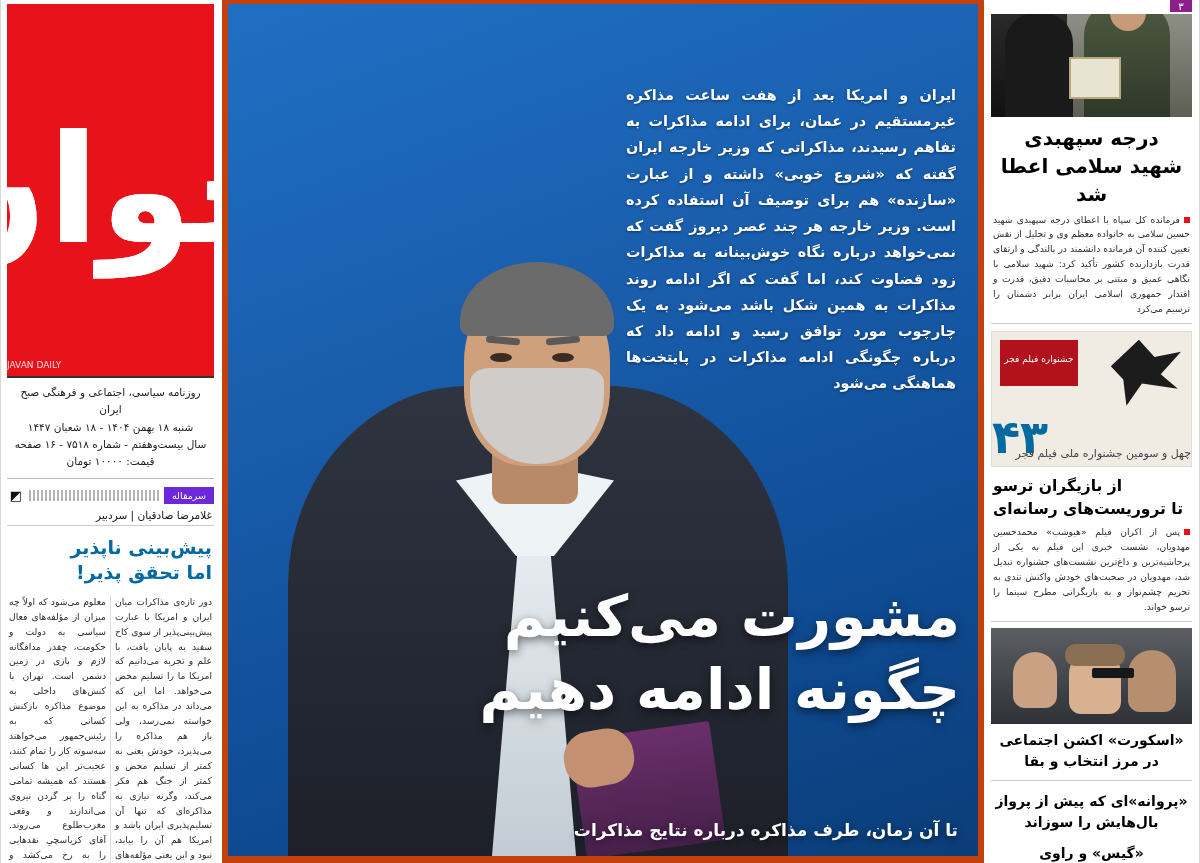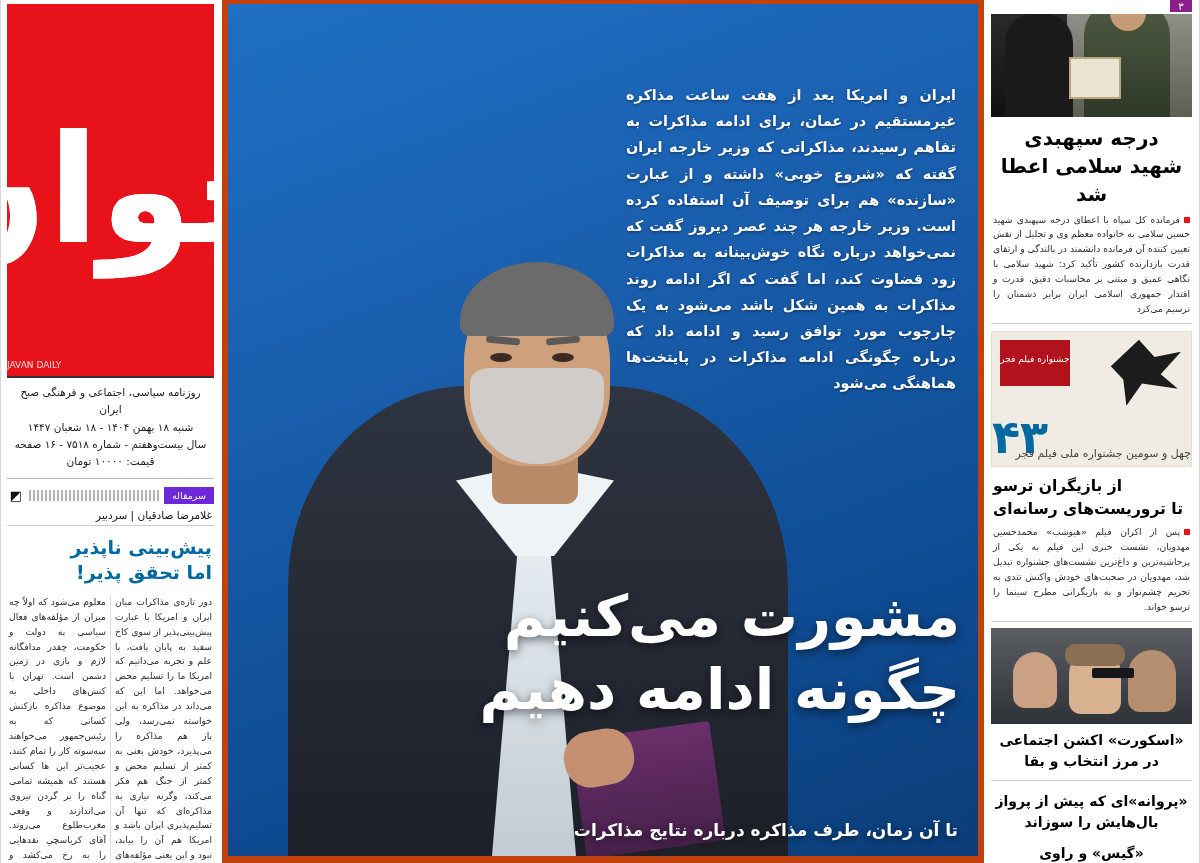--- a/index.html
+++ b/index.html
@@ -315,21 +315,21 @@
   .sq { display:inline-block; width:6px; height:6px; background:#e8131a; margin-left:4px; }
   .poster {
     margin: 7px 0 4px 0;
     height: 176px;
     background: #f0ece4;
     position: relative;
     overflow: hidden;
     border: 1px solid #e2ddd2;
   }
   .poster .p-red {
-    position:absolute; left:8px; top:8px; width:70px; height:46px; background:#b2121b;
+    position:absolute; left:8px; top:8px; width:78px; height:46px; background:#b2121b;
   }
   .poster .p-red span{ color:#fff; font-size:9px; display:block; text-align:center; padding-top:14px; direction: rtl;}
   .poster .p-bird {
     position:absolute; right:10px; top:8px; width:78px; height:66px;
     background: #1c1c1c;
     clip-path: polygon(10% 40%, 46% 0, 66% 26%, 100% 18%, 74% 52%, 96% 74%, 50% 66%, 30% 100%, 26% 60%);
   }
   .poster .p-num {
     position:absolute; left:0; right:0; top:78px; text-align:left;
     font-size: 46px; font-weight: bold; color:#0369a1; direction: rtl;

